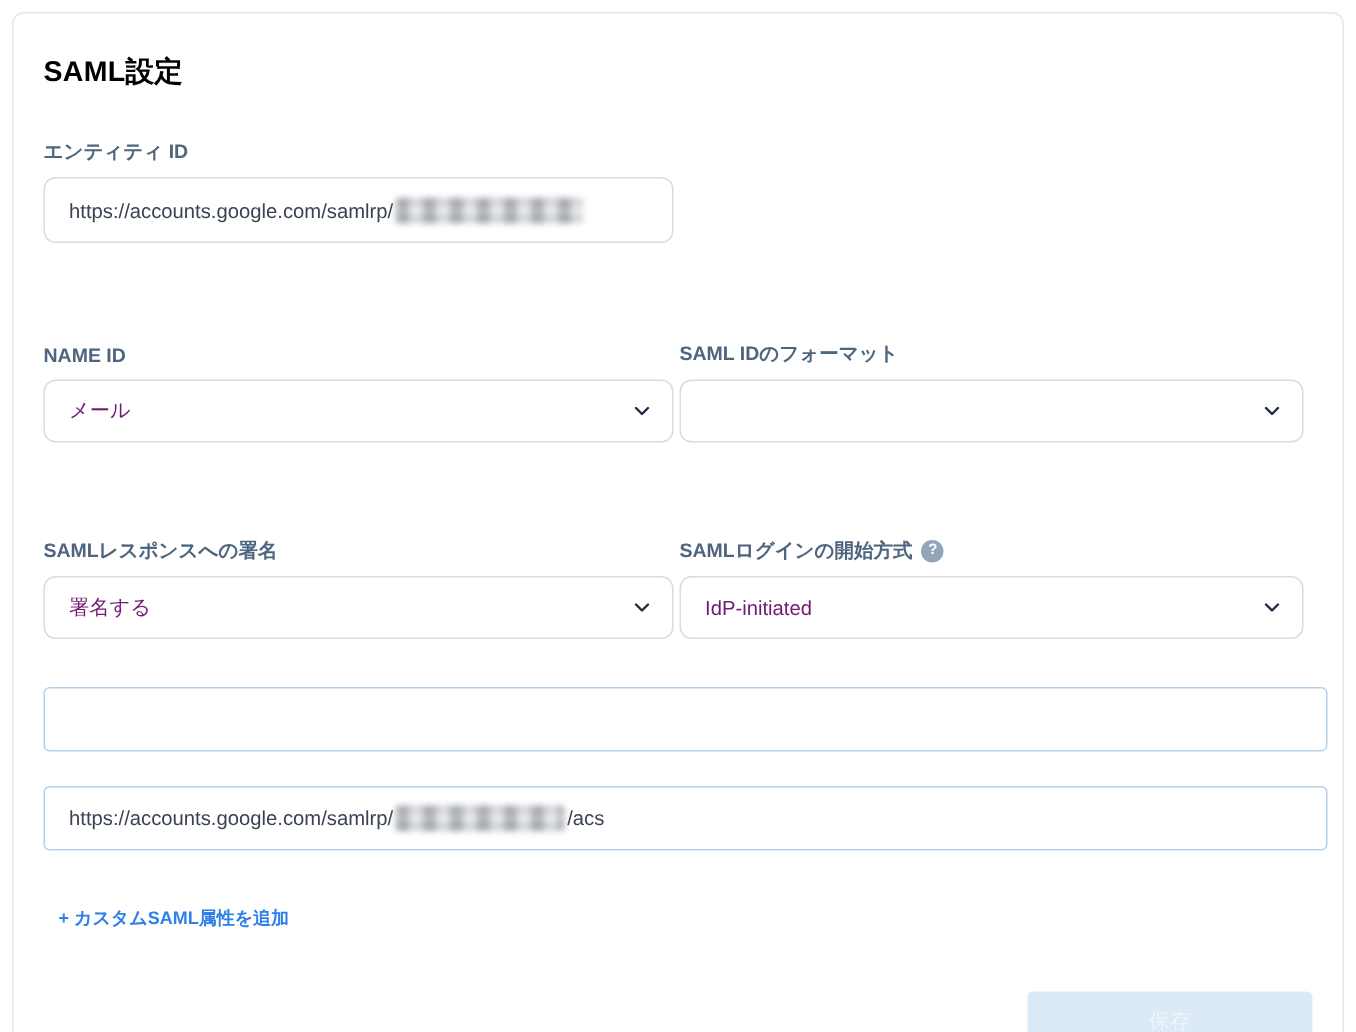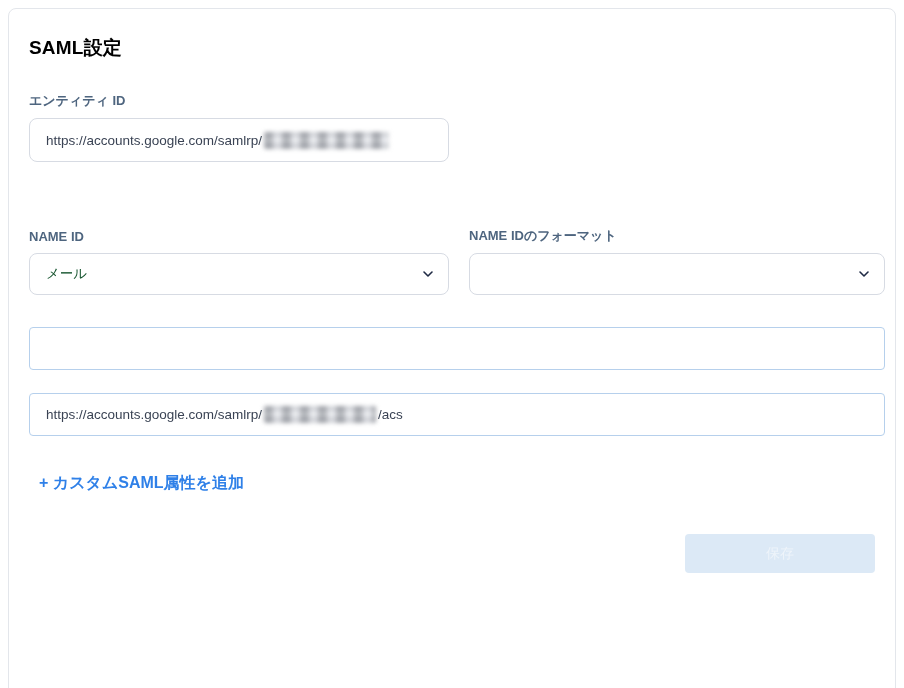--- a/index.html
+++ b/index.html
@@ -77,34 +77,34 @@
     background:
       repeating-linear-gradient(90deg, rgba(90,95,105,0.40) 0 9px, rgba(205,208,215,0.30) 9px 18px),
       repeating-linear-gradient(0deg, rgba(130,135,145,0.35) 0 6px, rgba(232,234,238,0.45) 6px 12px);
     filter: blur(2px);
   }
   .redacted.w1 { width: 125px; }
   .redacted.w2 { width: 112px; margin-right: 2px; }
   .two-col {
     display: grid;
     grid-template-columns: 420px 416px;
-    column-gap: 20px;
+    column-gap: 4px;
     margin-bottom: 32px;
   }
   .select {
     position: relative;
     display: flex;
     align-items: center;
     height: 42px;
     background: #fff;
     border: 1px solid #d7dbe3;
     border-radius: 8px;
     padding: 0 54px 0 16px;
     font-size: 13.5px;
-    color: #14532d;
+    color: #701a75;
     cursor: pointer;
     white-space: nowrap;
     overflow: hidden;
   }
   .select .chev {
     position: absolute;
     right: 13px; top: 50%;
     margin-top: -7px;
     width: 14px; height: 14px;
   }
@@ -123,21 +123,21 @@
     white-space: nowrap;
     overflow: hidden;
   }
   input.url-input {
     font-family: "Liberation Sans", "DejaVu Sans", sans-serif;
     outline: none;
   }
   .add-link {
     display: inline-block;
     margin: 14px 0 0 10px;
-    font-size: 16px;
+    font-size: 12px;
     font-weight: 700;
     color: #2f80e8;
     text-decoration: none;
     cursor: pointer;
   }
   .actions {
     margin-top: 40px;
     text-align: right;
   }
   .save-btn {
@@ -176,30 +176,55 @@
       </div>
       <div class="select">
         <span>メール</span>
         <svg class="chev" viewBox="0 0 14 14" fill="none">
             <path d="M3 5 L7 9 L11 5" stroke="#1f2a44" stroke-width="1.6" stroke-linecap="round" stroke-linejoin="round"></path>
           </svg>
       </div>
     </div>
     <div>
       <div class="field-label">
-        <span>NAME IDのフォーマット</span>
-      </div>
-      <div class="select">
-        <svg class="chev" viewBox="0 0 14 14" fill="none">
-            <path d="M3 5 L7 9 L11 5" stroke="#1f2a44" stroke-width="1.6" stroke-linecap="round" stroke-linejoin="round"></path>
-          </svg>
-      </div>
-    </div>
-  </div>
-
+        <span>SAML IDのフォーマット</span>
+      </div>
+      <div class="select">
+        <svg class="chev" viewBox="0 0 14 14" fill="none">
+            <path d="M3 5 L7 9 L11 5" stroke="#1f2a44" stroke-width="1.6" stroke-linecap="round" stroke-linejoin="round"></path>
+          </svg>
+      </div>
+    </div>
+  </div>
+
+  <div class="two-col">
+    <div>
+      <div class="field-label">
+        <span>SAMLレスポンスへの署名</span>
+      </div>
+      <div class="select">
+        <span>署名する</span>
+        <svg class="chev" viewBox="0 0 14 14" fill="none">
+            <path d="M3 5 L7 9 L11 5" stroke="#1f2a44" stroke-width="1.6" stroke-linecap="round" stroke-linejoin="round"></path>
+          </svg>
+      </div>
+    </div>
+    <div>
+      <div class="field-label">
+        <span>SAMLログインの開始方式</span>
+        <span class="help-icon">?</span>
+      </div>
+      <div class="select">
+        <span>IdP-initiated</span>
+        <svg class="chev" viewBox="0 0 14 14" fill="none">
+            <path d="M3 5 L7 9 L11 5" stroke="#1f2a44" stroke-width="1.6" stroke-linecap="round" stroke-linejoin="round"></path>
+          </svg>
+      </div>
+    </div>
+  </div>
 
   <div class="url-field">
     <input class="url-input" type="text" value="" style="">
   </div>
 
   <div class="url-field">
     <div class="url-input">
       <span>https://accounts.google.com/samlrp/</span>
         <span class="redacted w2"></span>
         <span>/acs</span>

